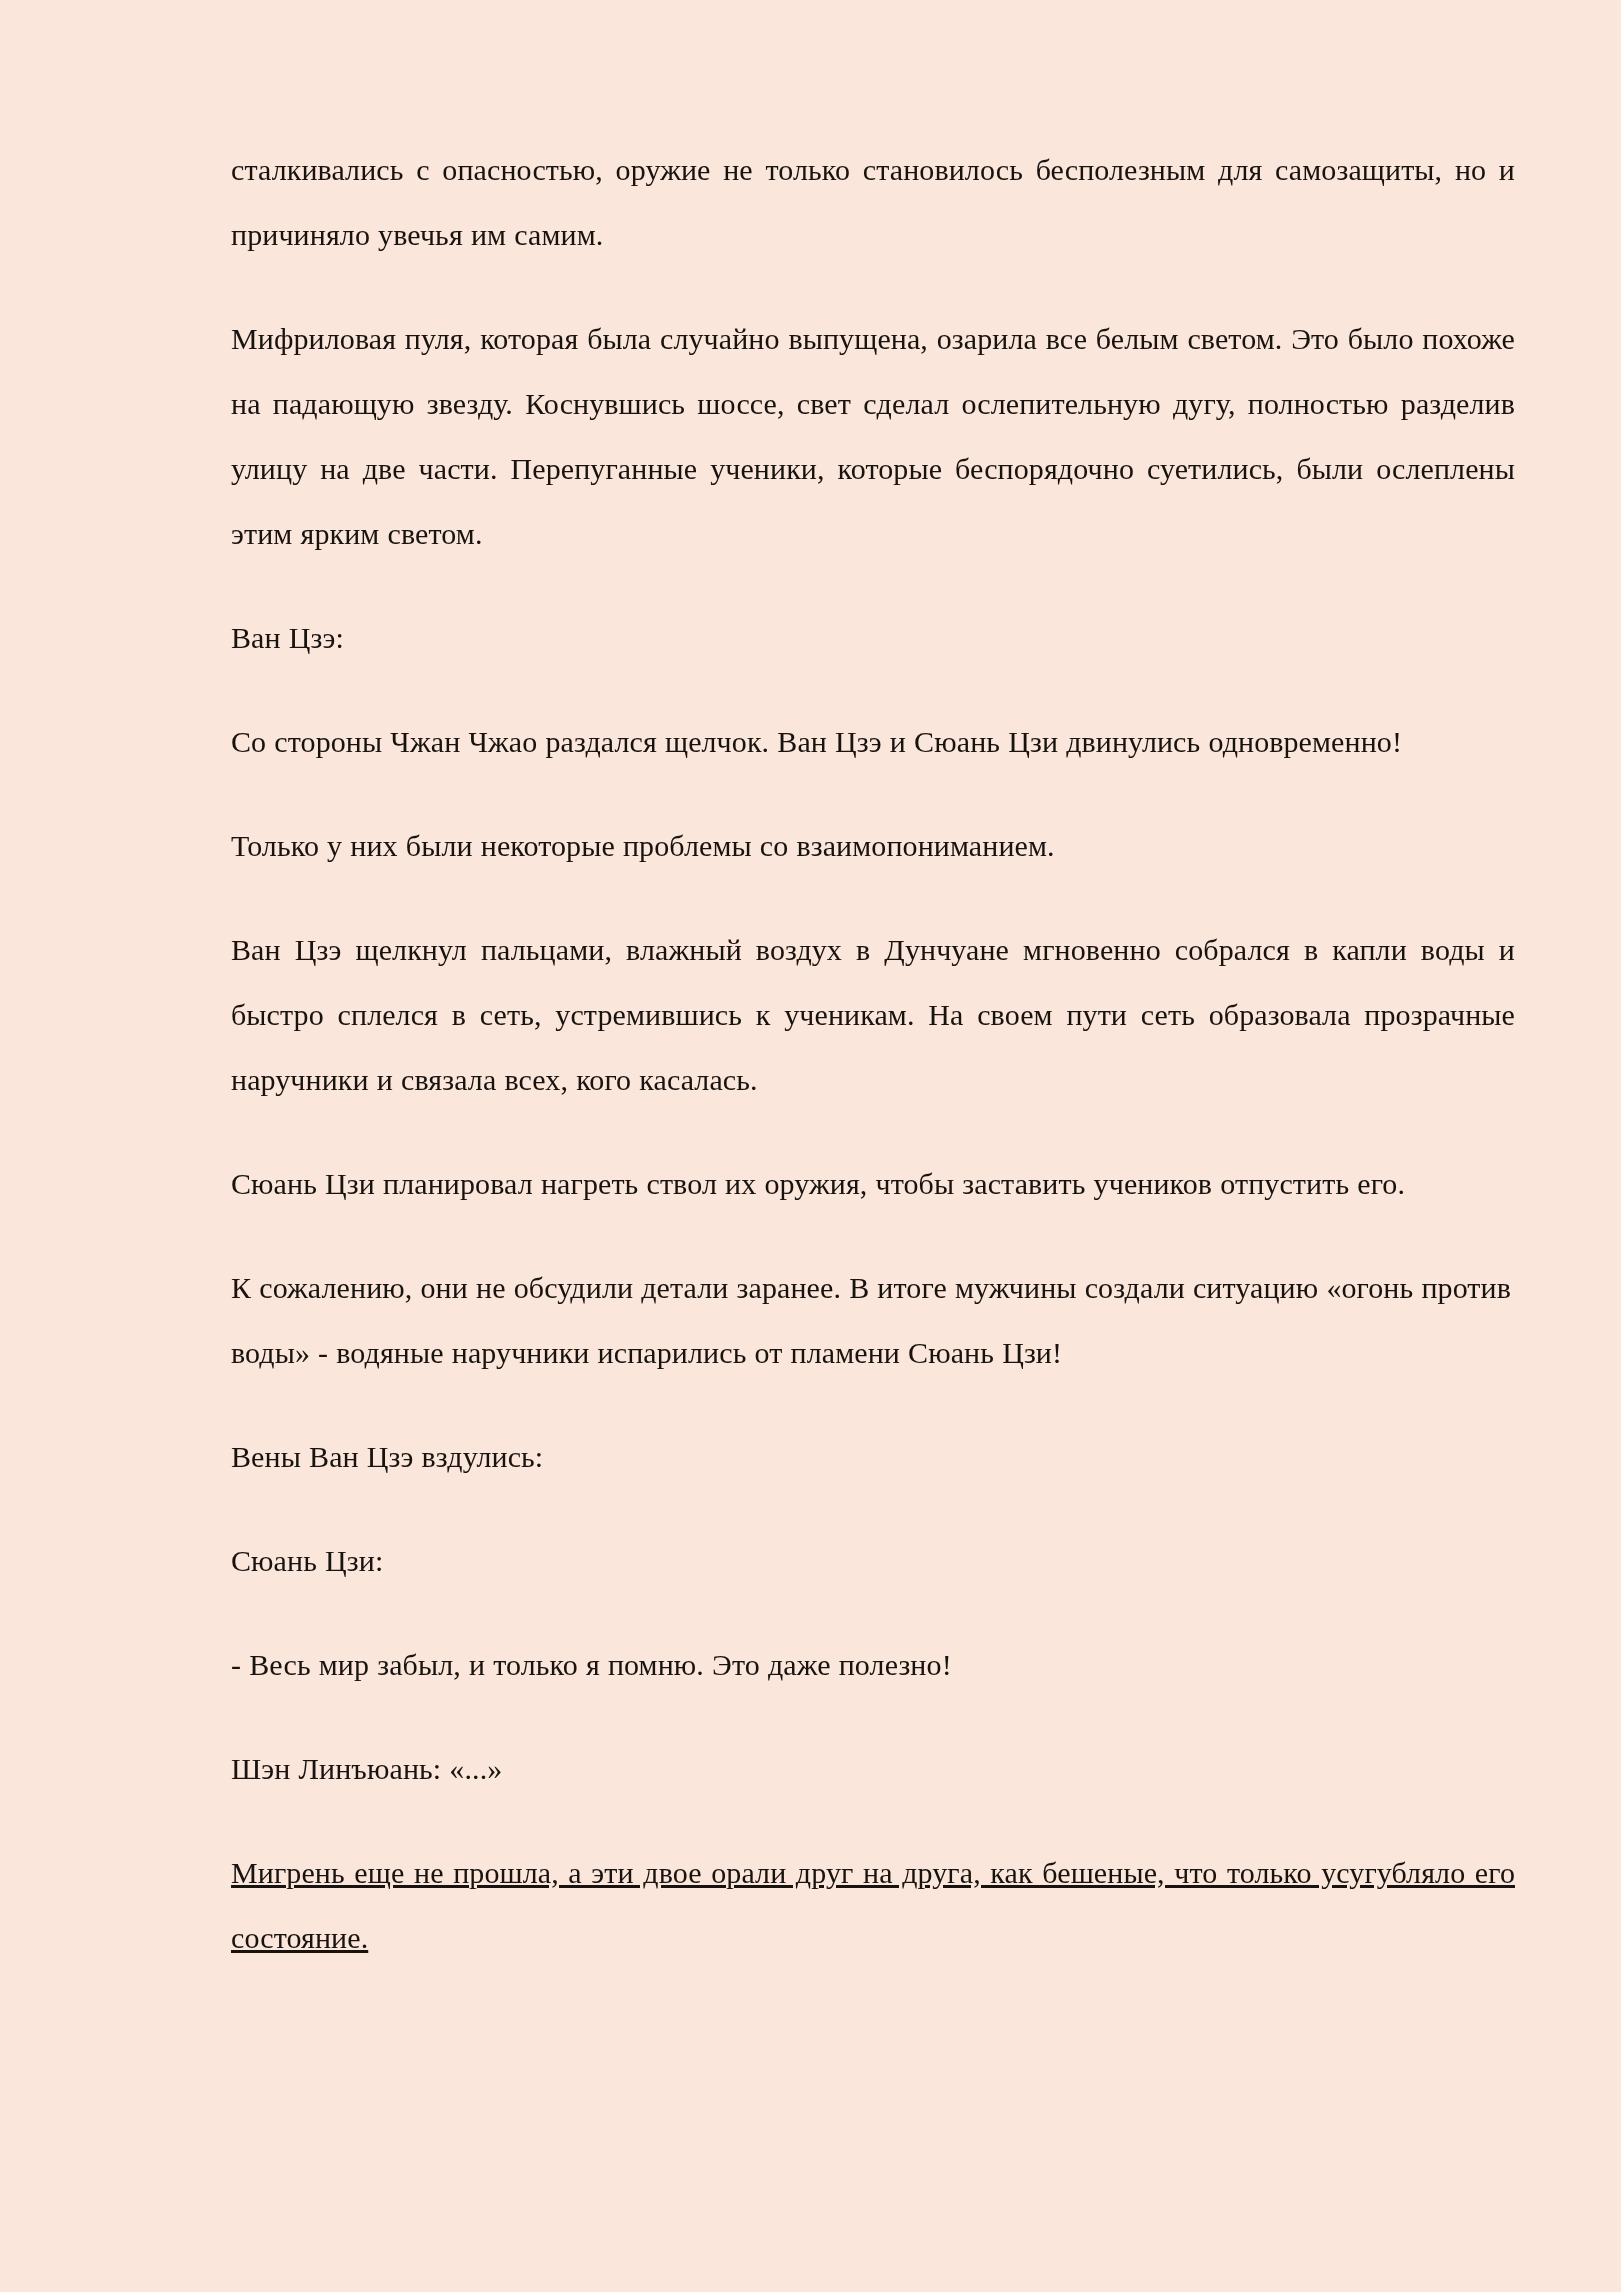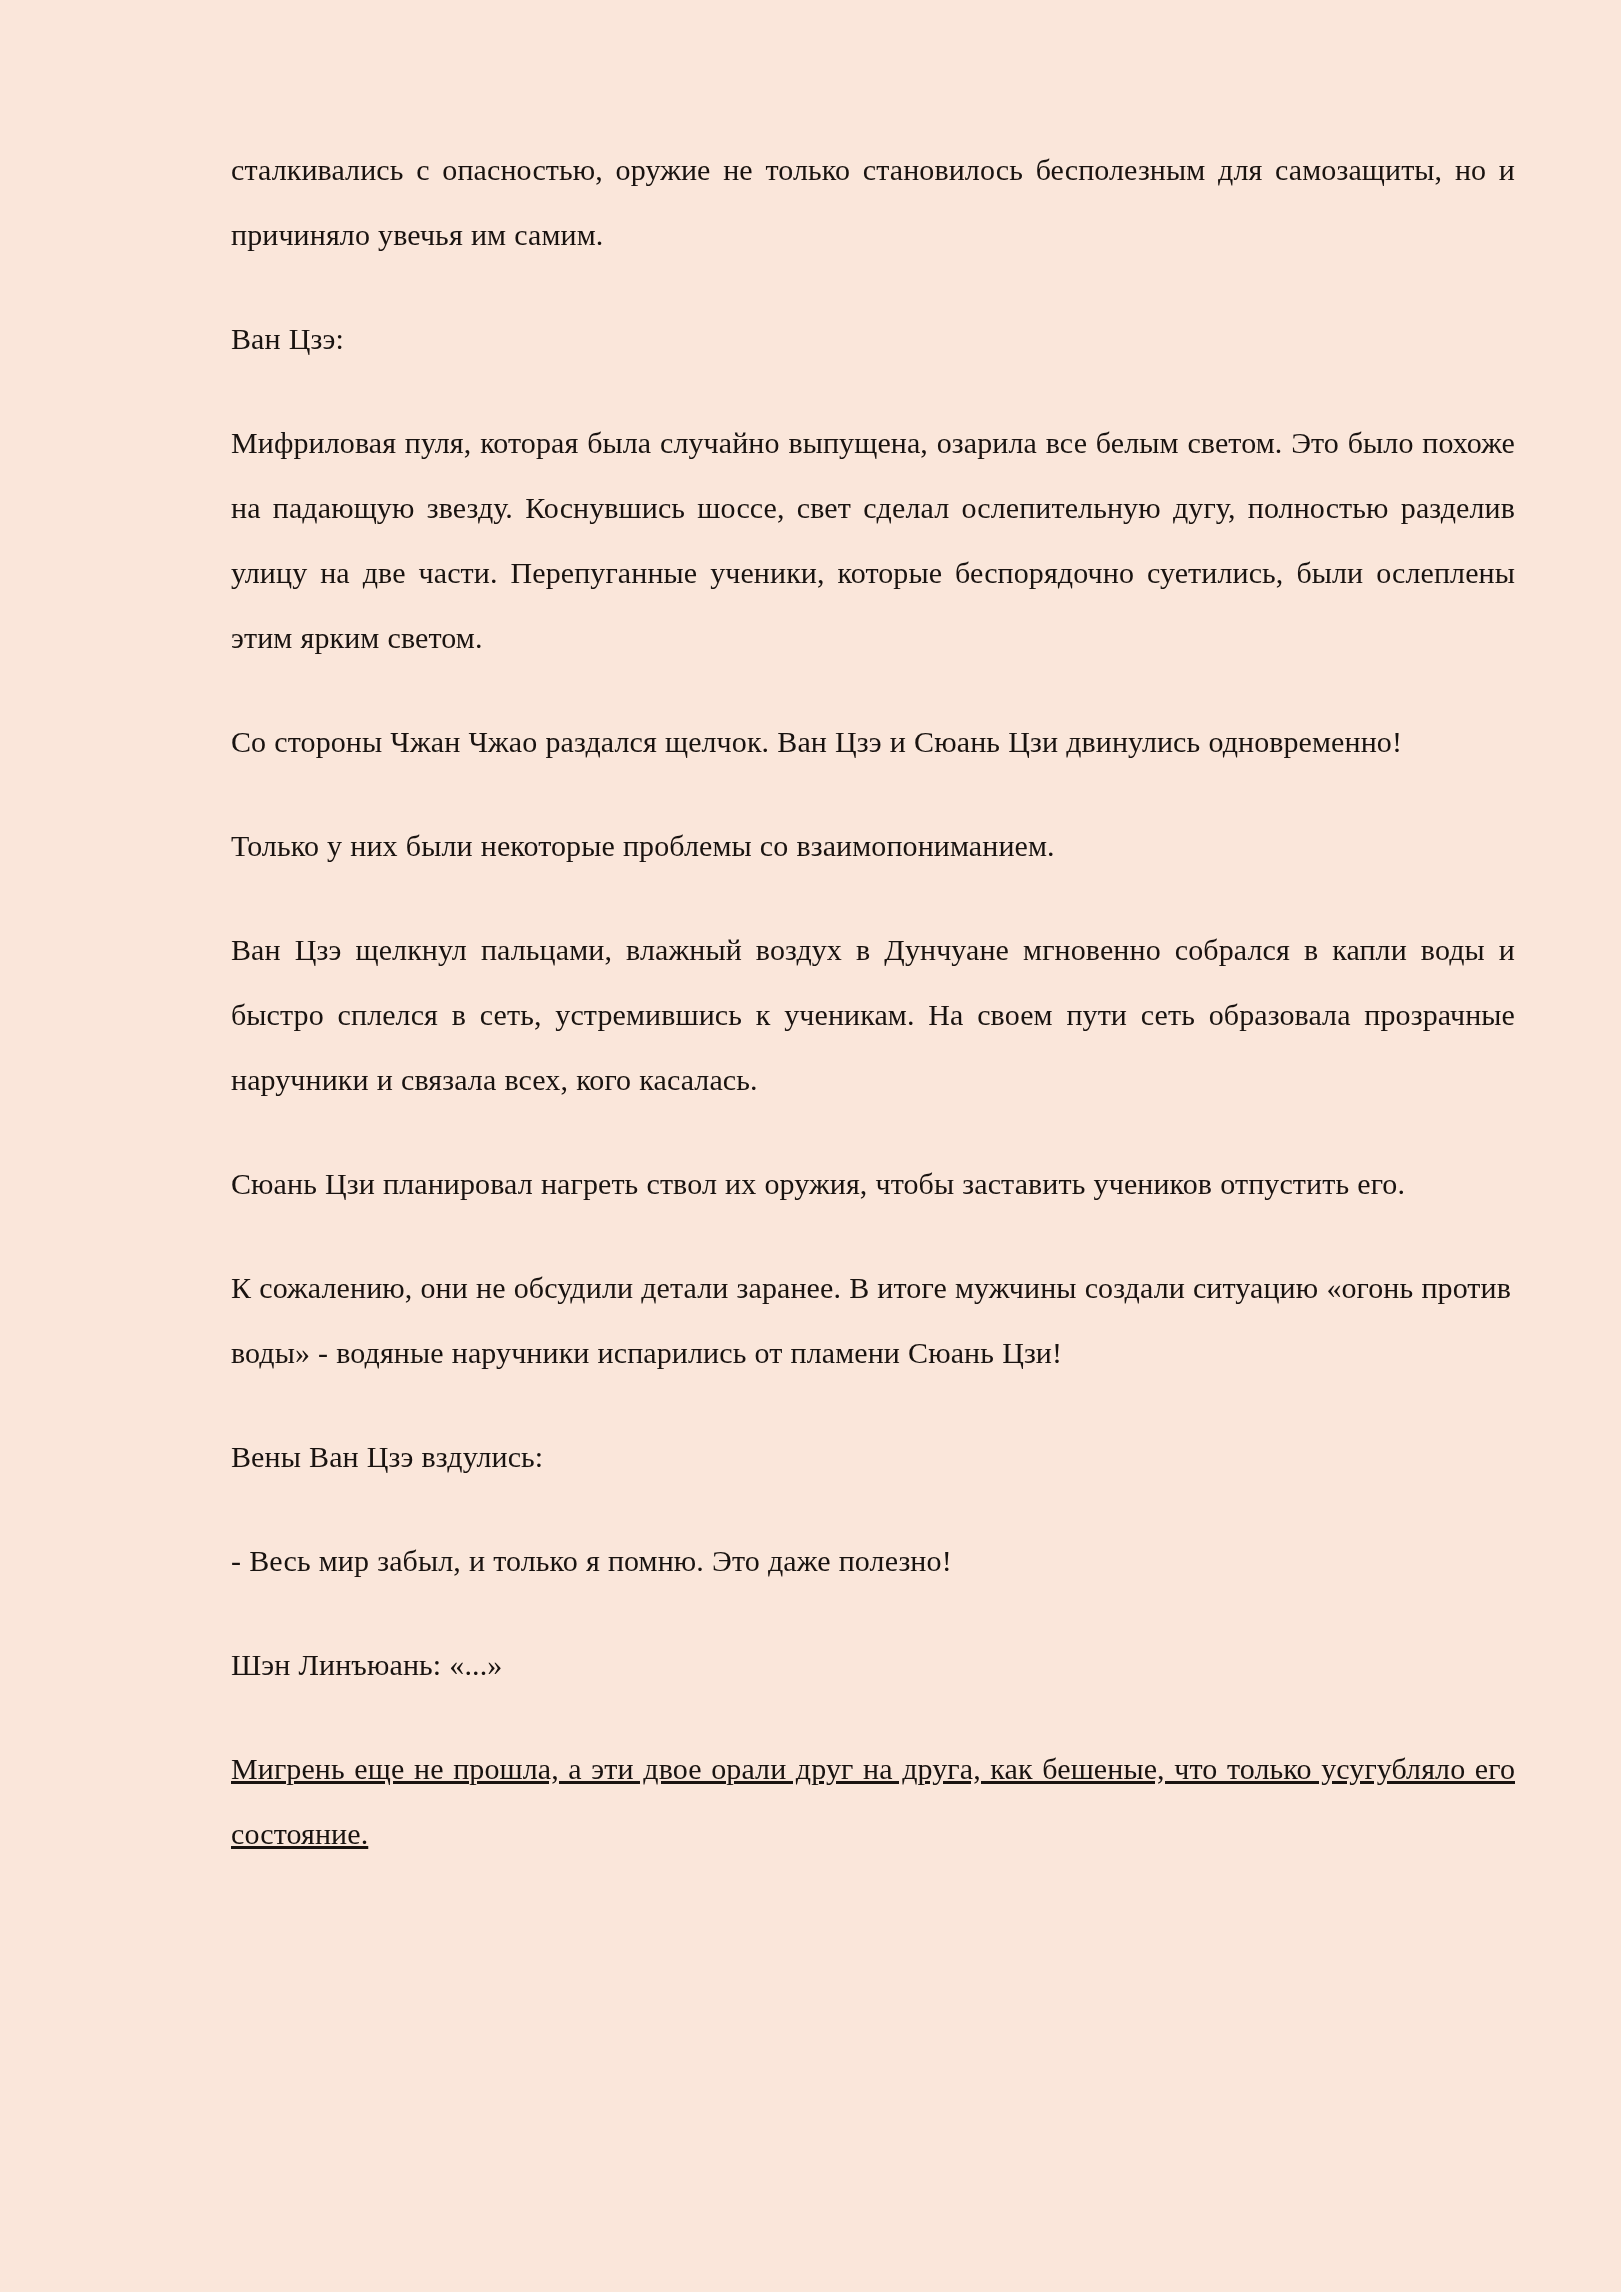--- a/index.html
+++ b/index.html
@@ -47,27 +47,28 @@
     text-align: left;
   }
 </style>
 </head>
 <body>
 
 <div class="page">
   <div class="content">
 
     <p class="para">сталкивались с опасностью, оружие не только становилось бесполезным для самозащиты, но и причиняло увечья им самим.</p>
+    <p class="para">Мифриловая пуля, которая была случайно выпущена, озарила все белым светом. Это было похоже на падающую звезду. Коснувшись шоссе, свет сделал ослепительную дугу, полностью разделив улицу на две части. Перепуганные ученики, которые беспорядочно суетились, были ослеплены этим ярким светом.</p>
     <p class="para short">Ван Цзэ:</p>
-    <p class="para">Мифриловая пуля, которая была случайно выпущена, озарила все белым светом. Это было похоже на падающую звезду. Коснувшись шоссе, свет сделал ослепительную дугу, полностью разделив улицу на две части. Перепуганные ученики, которые беспорядочно суетились, были ослеплены этим ярким светом.</p>
     <p class="para">Со стороны Чжан Чжао раздался щелчок. Ван Цзэ и Сюань Цзи двинулись одновременно!</p>
     <p class="para short">Только у них были некоторые проблемы со взаимопониманием.</p>
     <p class="para">Ван Цзэ щелкнул пальцами, влажный воздух в Дунчуане мгновенно собрался в капли воды и быстро сплелся в сеть, устремившись к ученикам. На своем пути сеть образовала прозрачные наручники и связала всех, кого касалась.</p>
     <p class="para">Сюань Цзи планировал нагреть ствол их оружия, чтобы заставить учеников отпустить его.</p>
     <p class="para short">К сожалению, они не обсудили детали заранее. В итоге мужчины создали ситуацию «огонь против воды» - водяные наручники испарились от пламени Сюань Цзи!</p>
     <p class="para short">Вены Ван Цзэ вздулись:</p>
+    <p class="para short">Сюань Цзи:</p>
     <p class="para short">- Весь мир забыл, и только я помню. Это даже полезно!</p>
     <p class="para short">Шэн Линъюань: «...»</p>
     <p class="para">Мигрень еще не прошла, а эти двое орали друг на друга, как бешеные, что только усугубляло его состояние.</p>
 
   </div>
 </div>
 
 
 </body></html>

